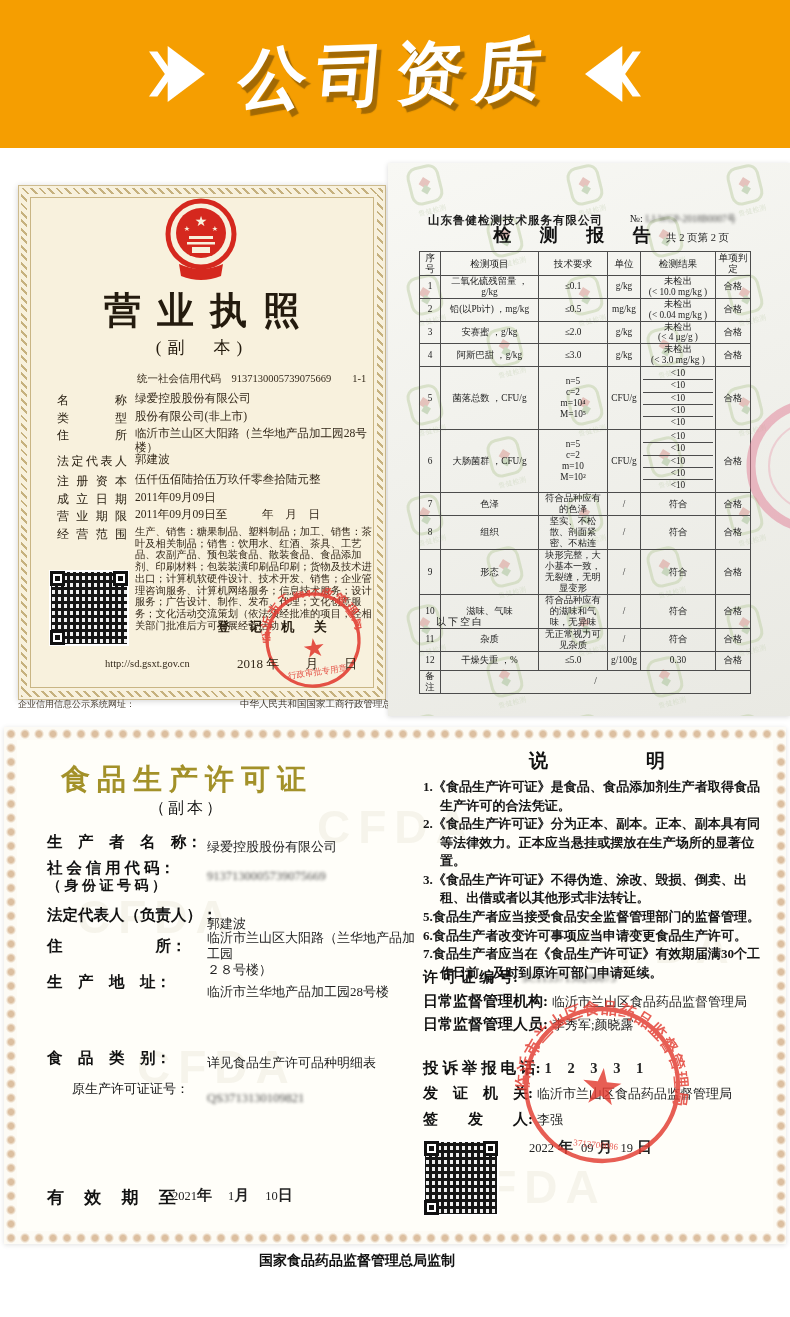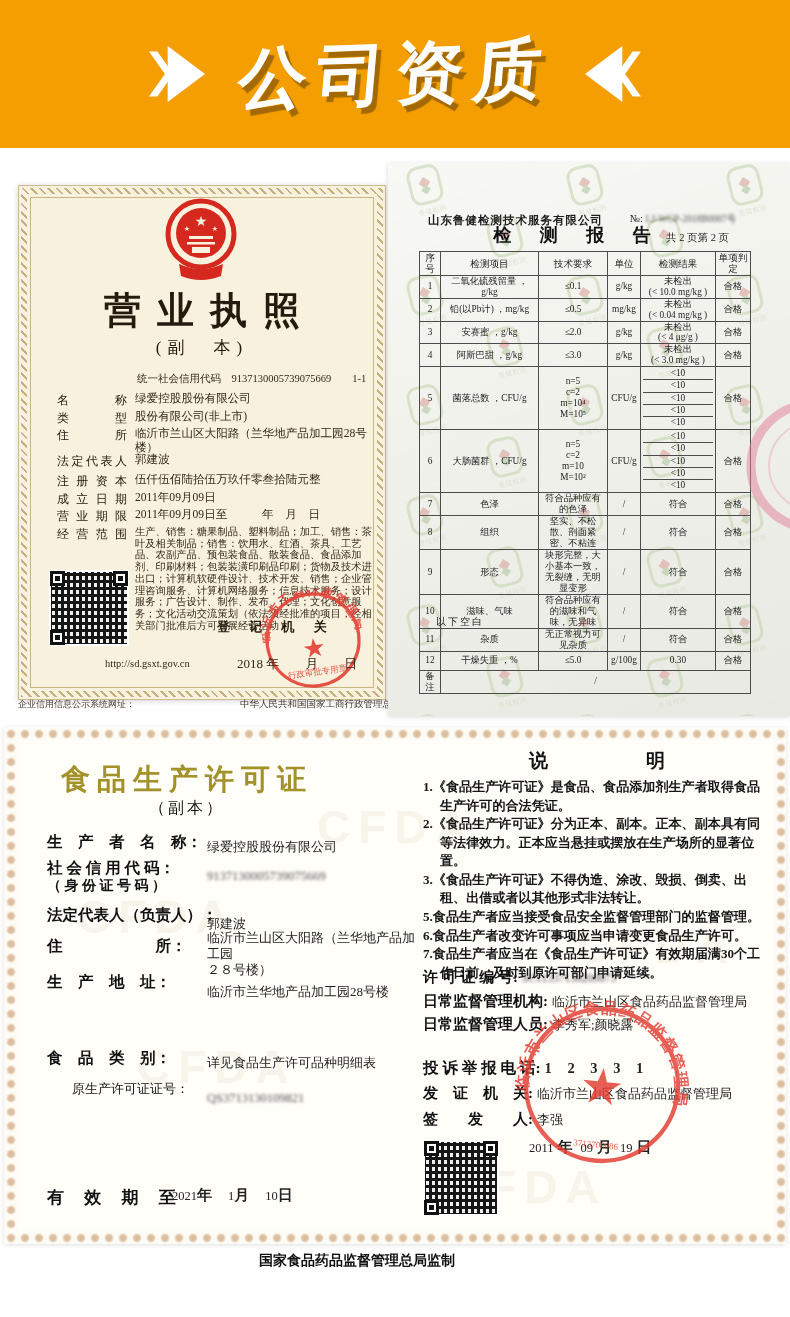--- a/index.html
+++ b/index.html
@@ -450,21 +450,21 @@
       </div>
       <div class="abs" style="left:406px;top:344px;">
         <span class="pl-info-label">发　证　机　关:</span>
         <span class="pl-info-value">临沂市兰山区食品药品监督管理局</span>
       </div>
       <div class="abs" style="left:406px;top:370px;">
         <span class="pl-info-label">签　　发　　人:</span>
         <span class="pl-info-value">李强</span>
       </div>
       <div class="abs pl-date" style="left:512px;top:398px;">
-        <span>2011</span> <b>年</b>&nbsp;
+        <span>2022</span> <b>年</b>&nbsp;
         <span>09</span> <b>月</b>&nbsp;
         <span>19</span> <b>日</b>
       </div>
 
       <svg class="abs stamp-cfda" width="178" height="178" viewBox="0 0 178 178">
         <defs>
             <path id="arcCfda" d="M 18,112 A 74,74 0 1 1 160,112" fill="none"></path>
           </defs>
         <circle cx="89" cy="89" r="76" fill="none" stroke="#e23b31" stroke-width="4.5"></circle>
         <text font-size="16" font-weight="bold" fill="#e23b31" letter-spacing="1">

